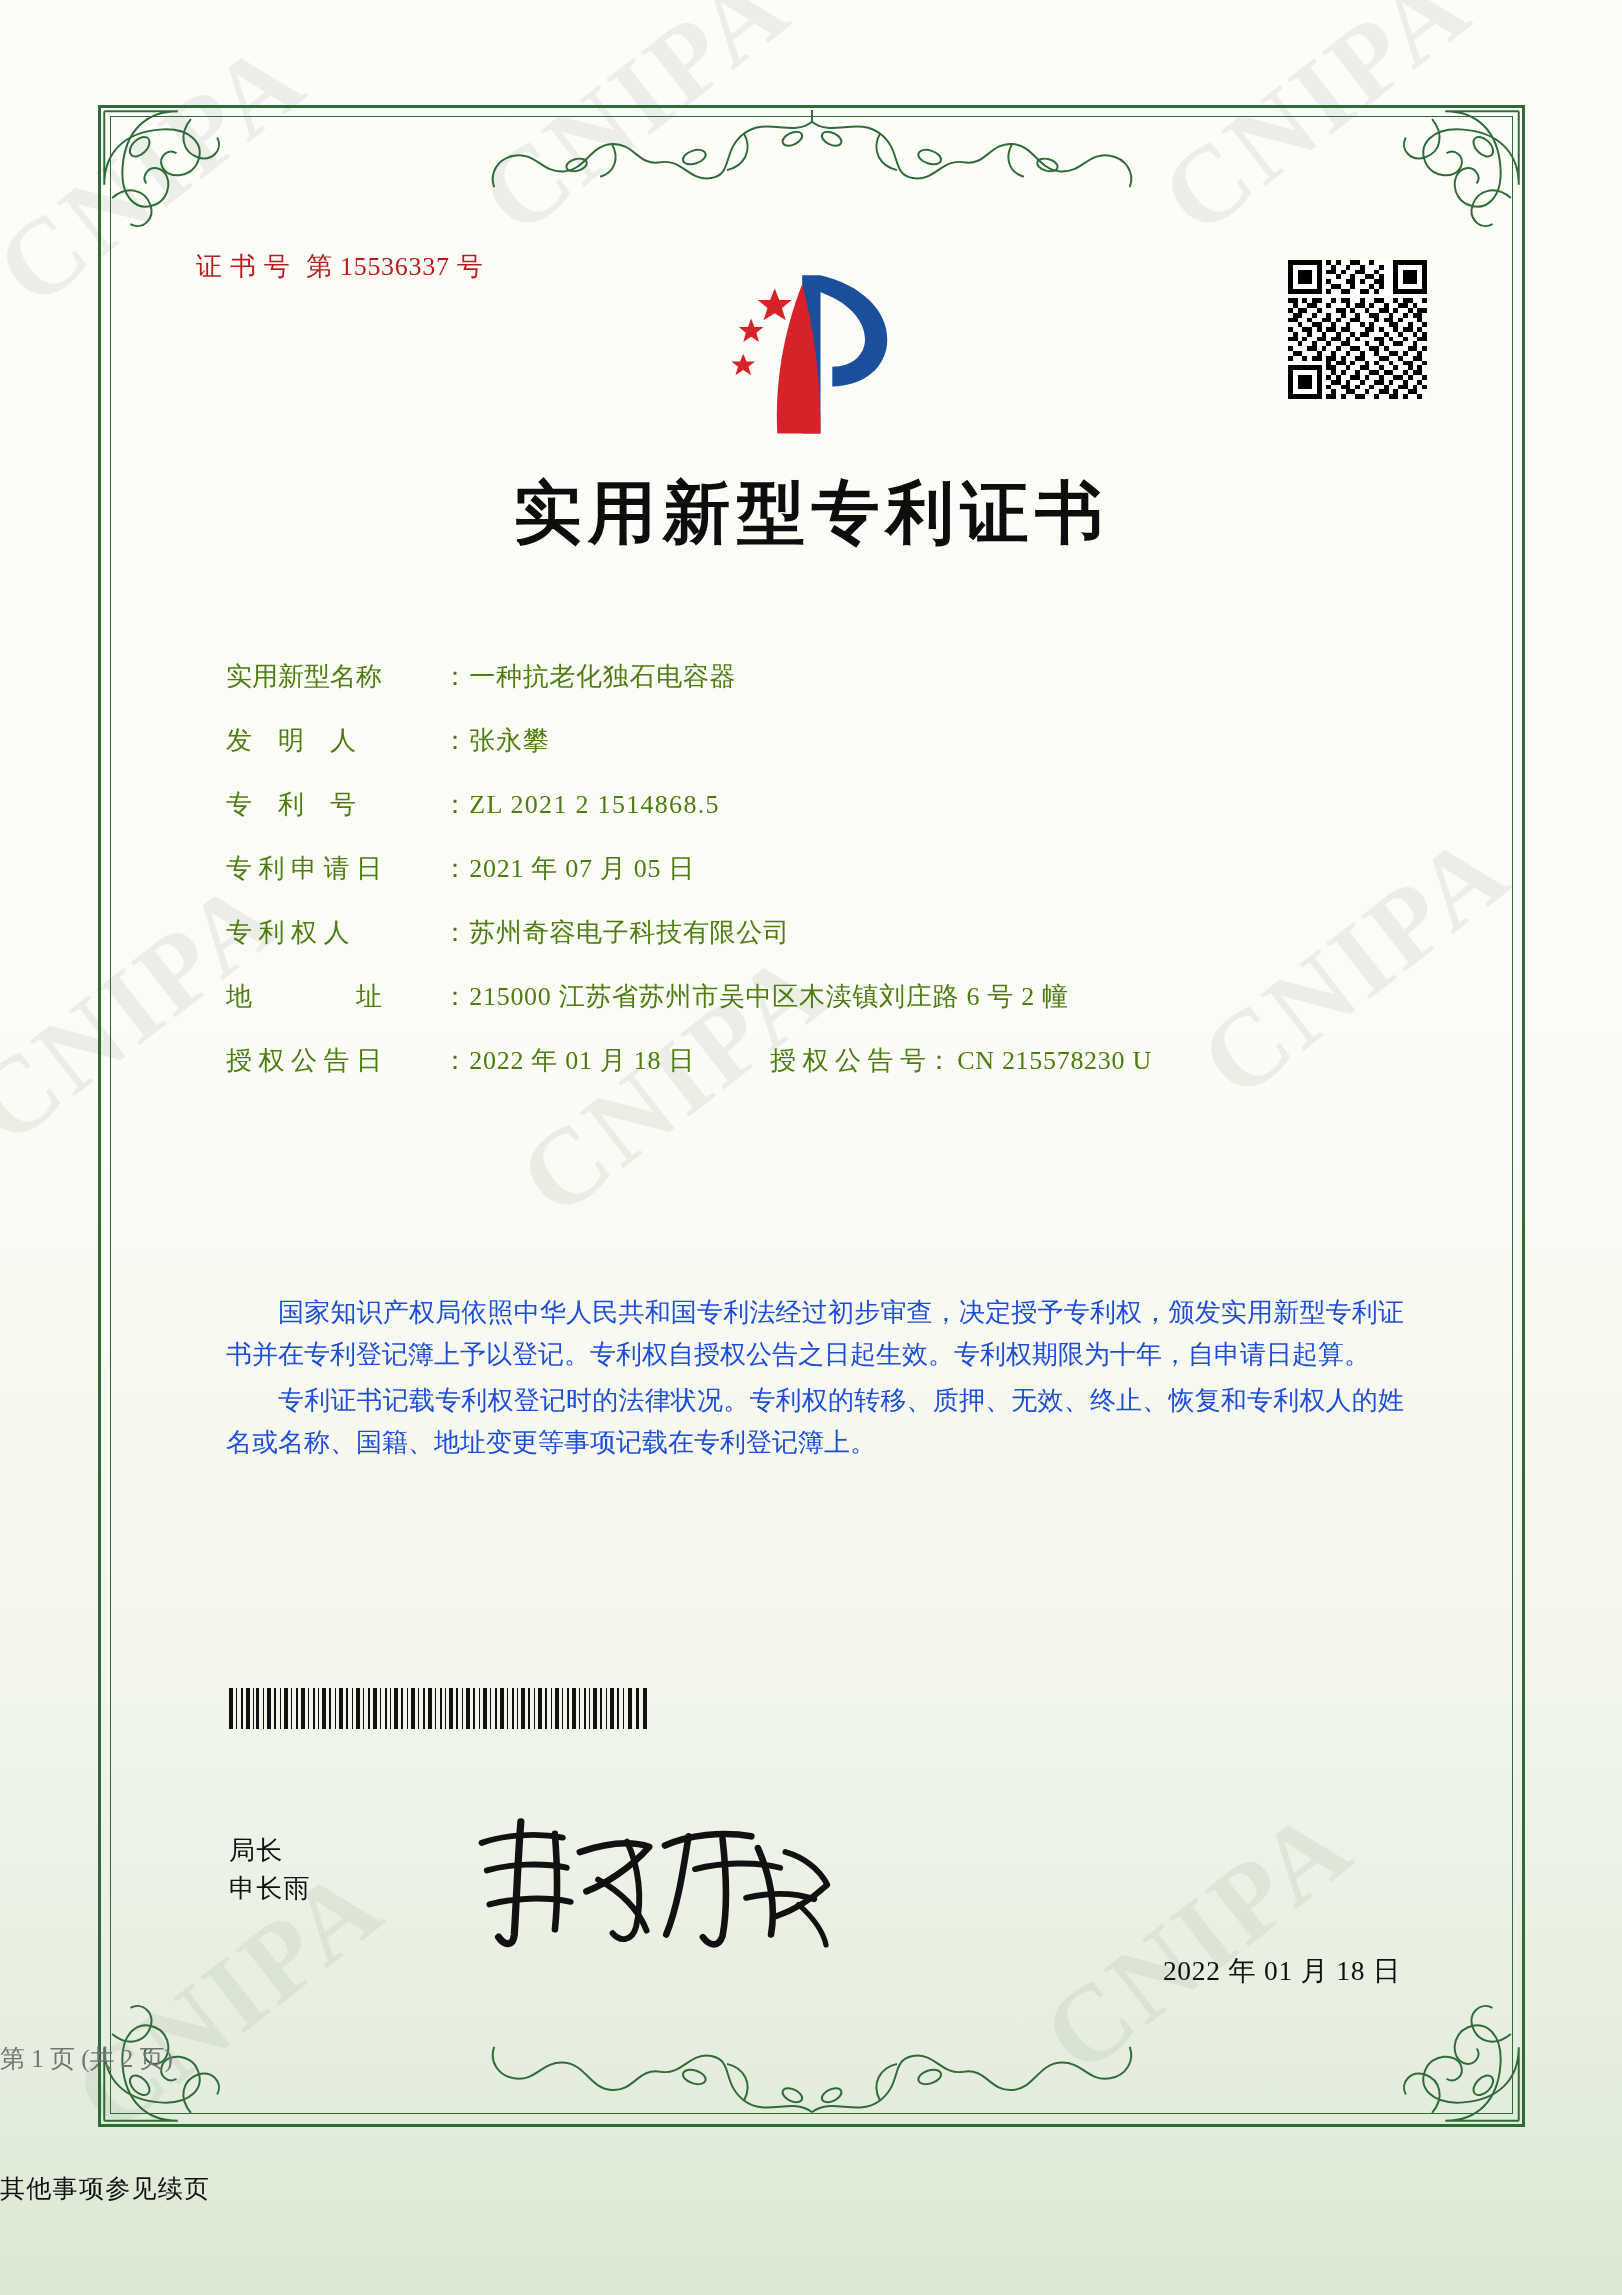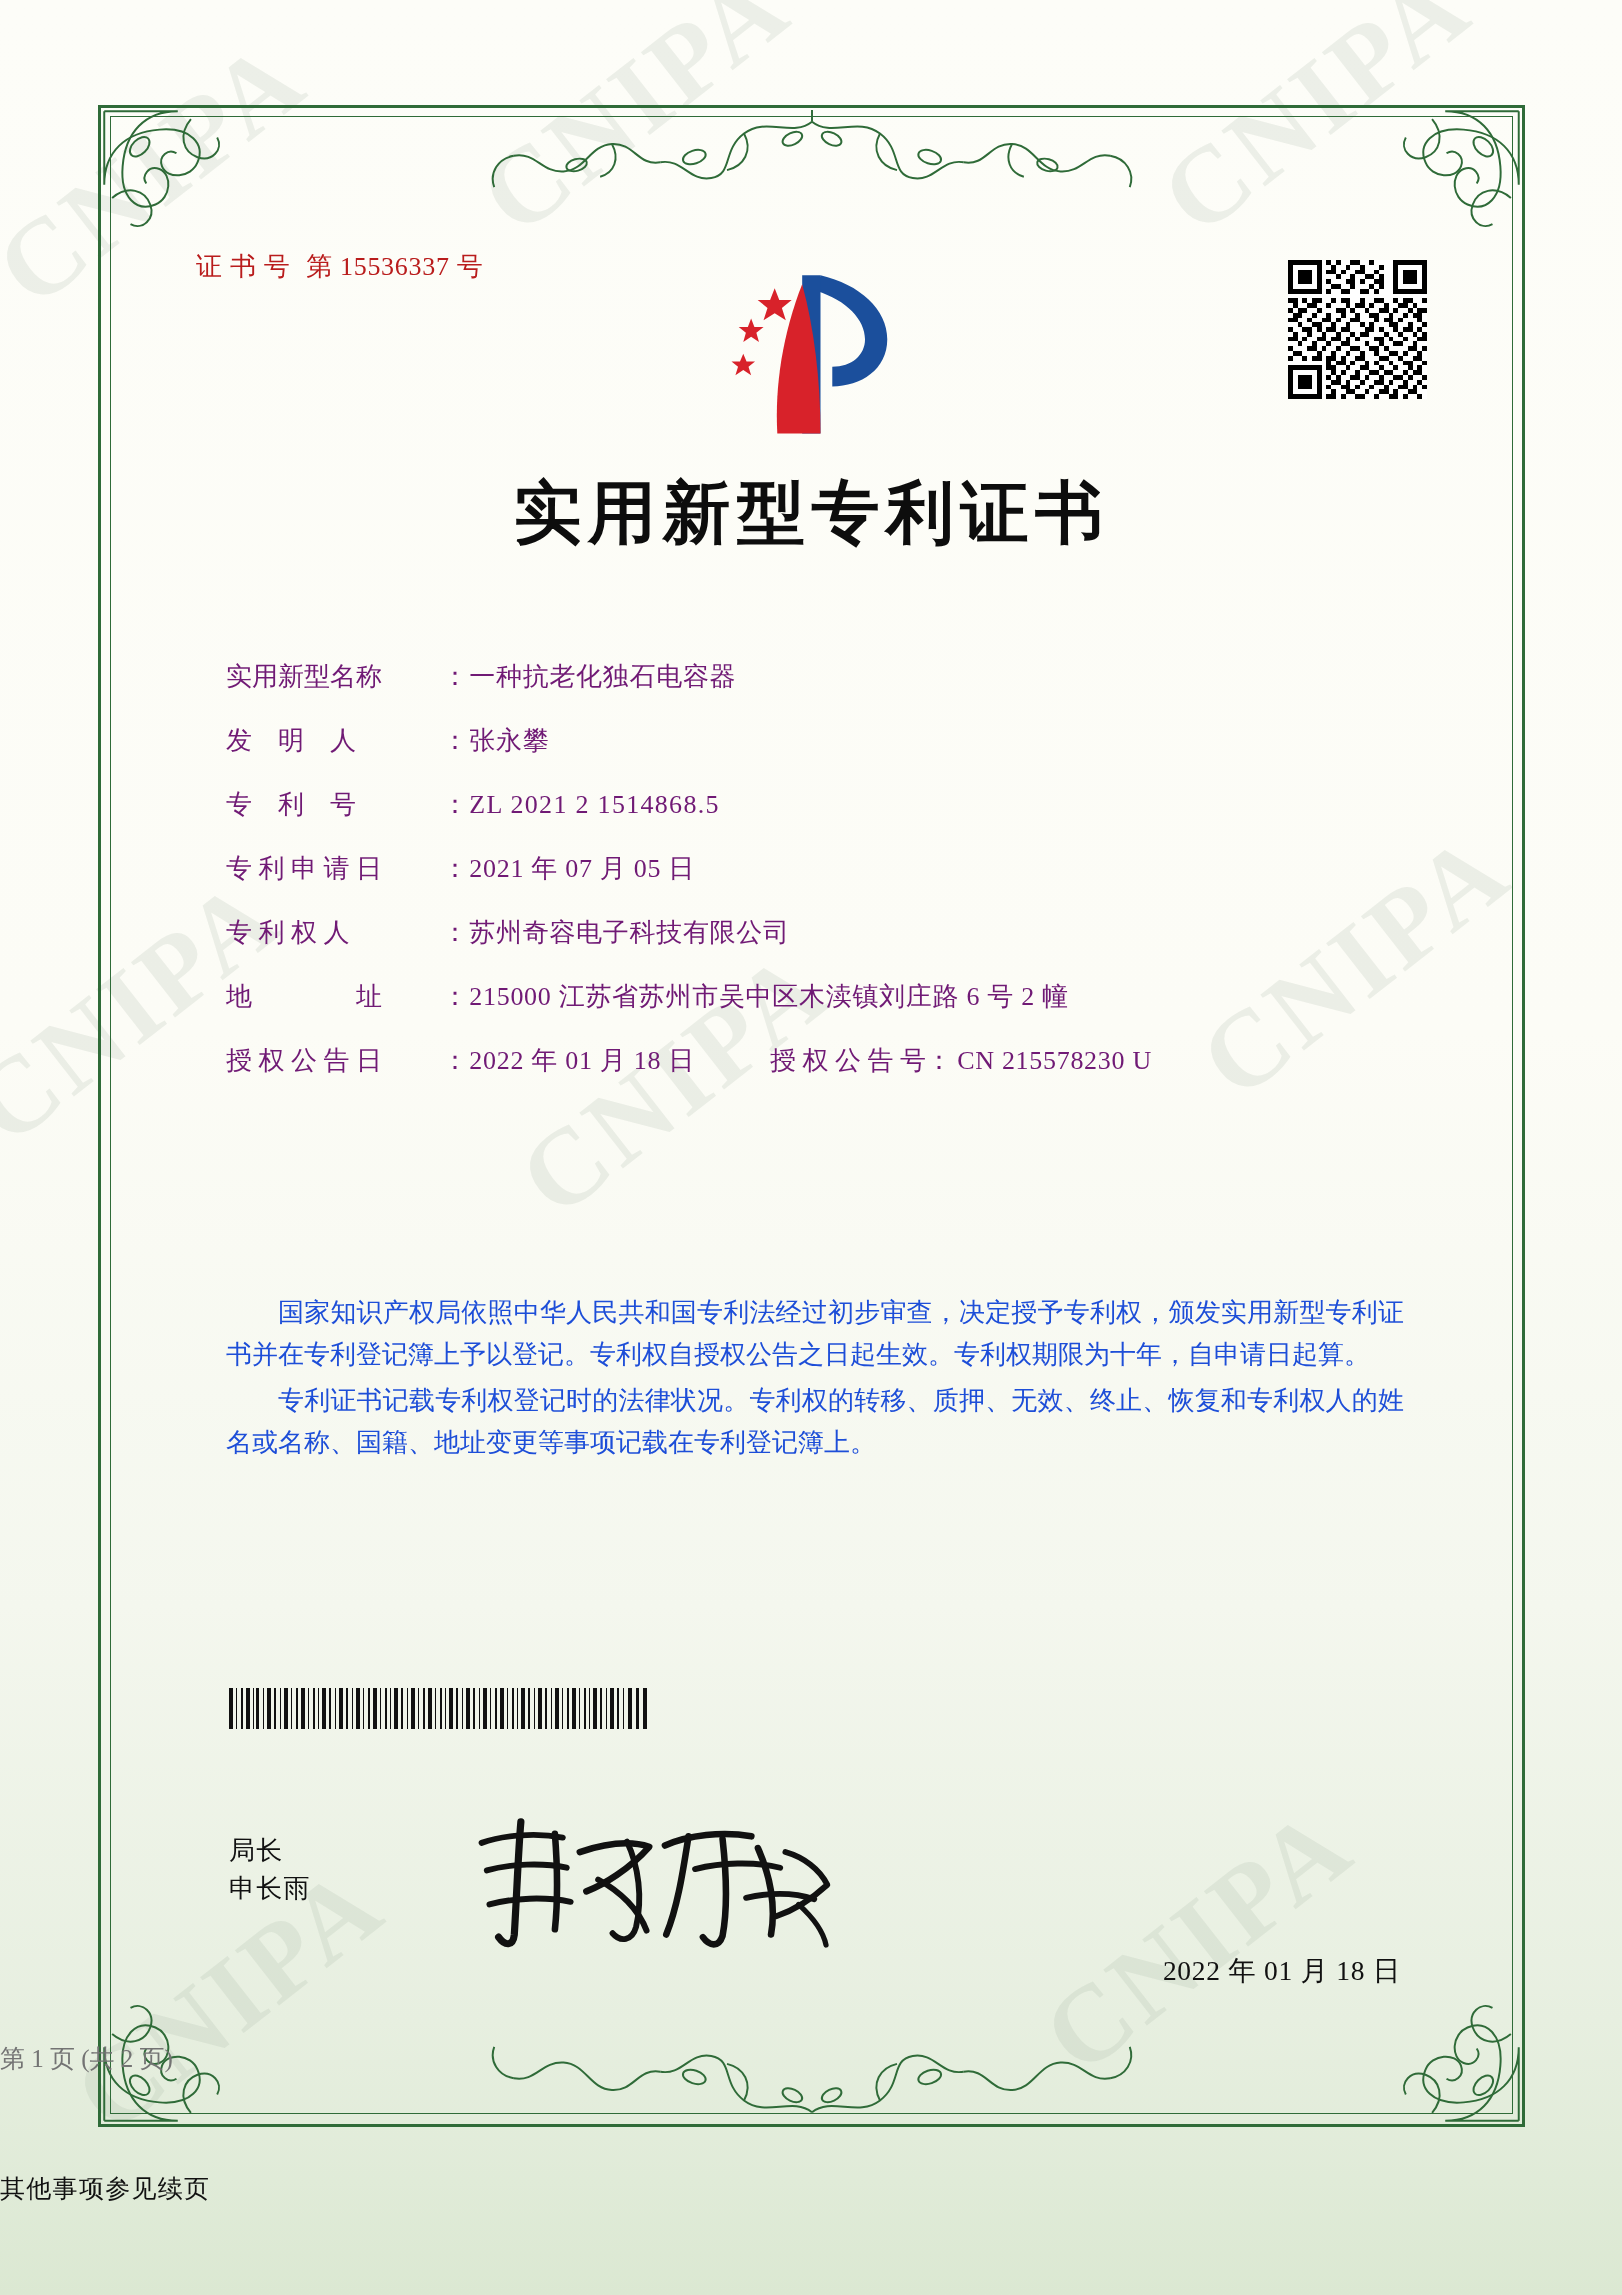--- a/index.html
+++ b/index.html
@@ -144,21 +144,21 @@
   }
 
   
   .fields {
     position: absolute;
     left: 226px;
     top: 664px;
     width: 1178px;
     font-size: 26px;
     line-height: 1.0;
-    color: #701a75;
+    color: #4d7c0f;
   }
   .field-row {
     display: flex;
     align-items: baseline;
     margin-bottom: 38px;
   }
   .field-label {
     width: 216px;
     flex: 0 0 216px;
     display: flex;

